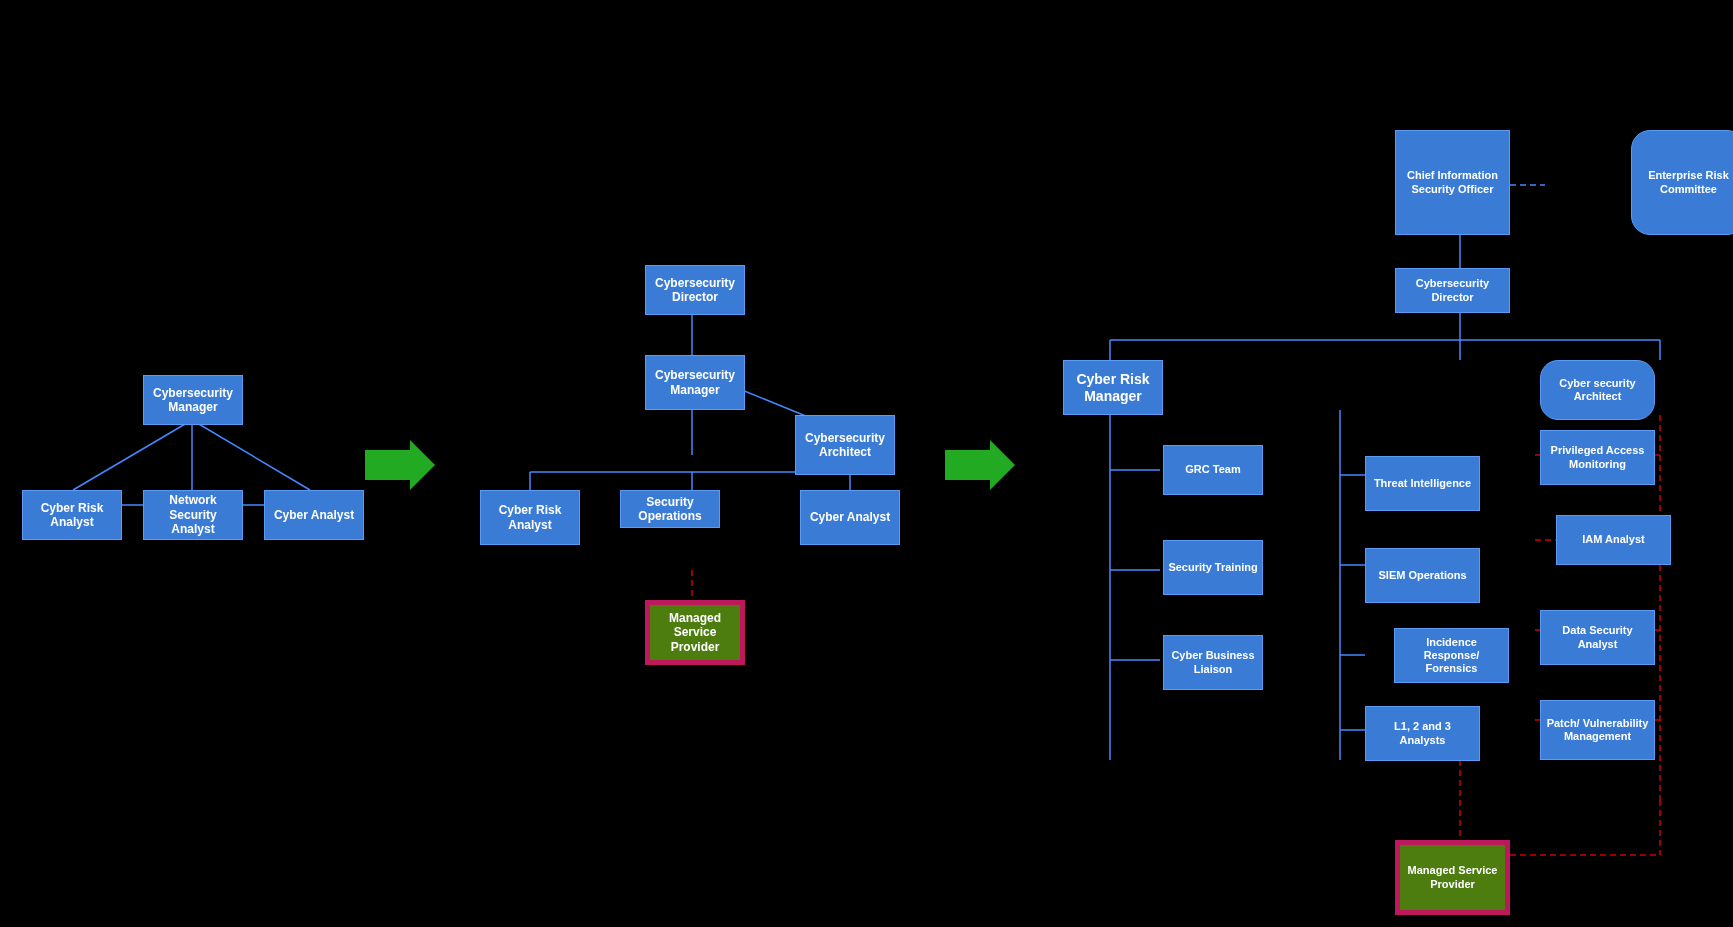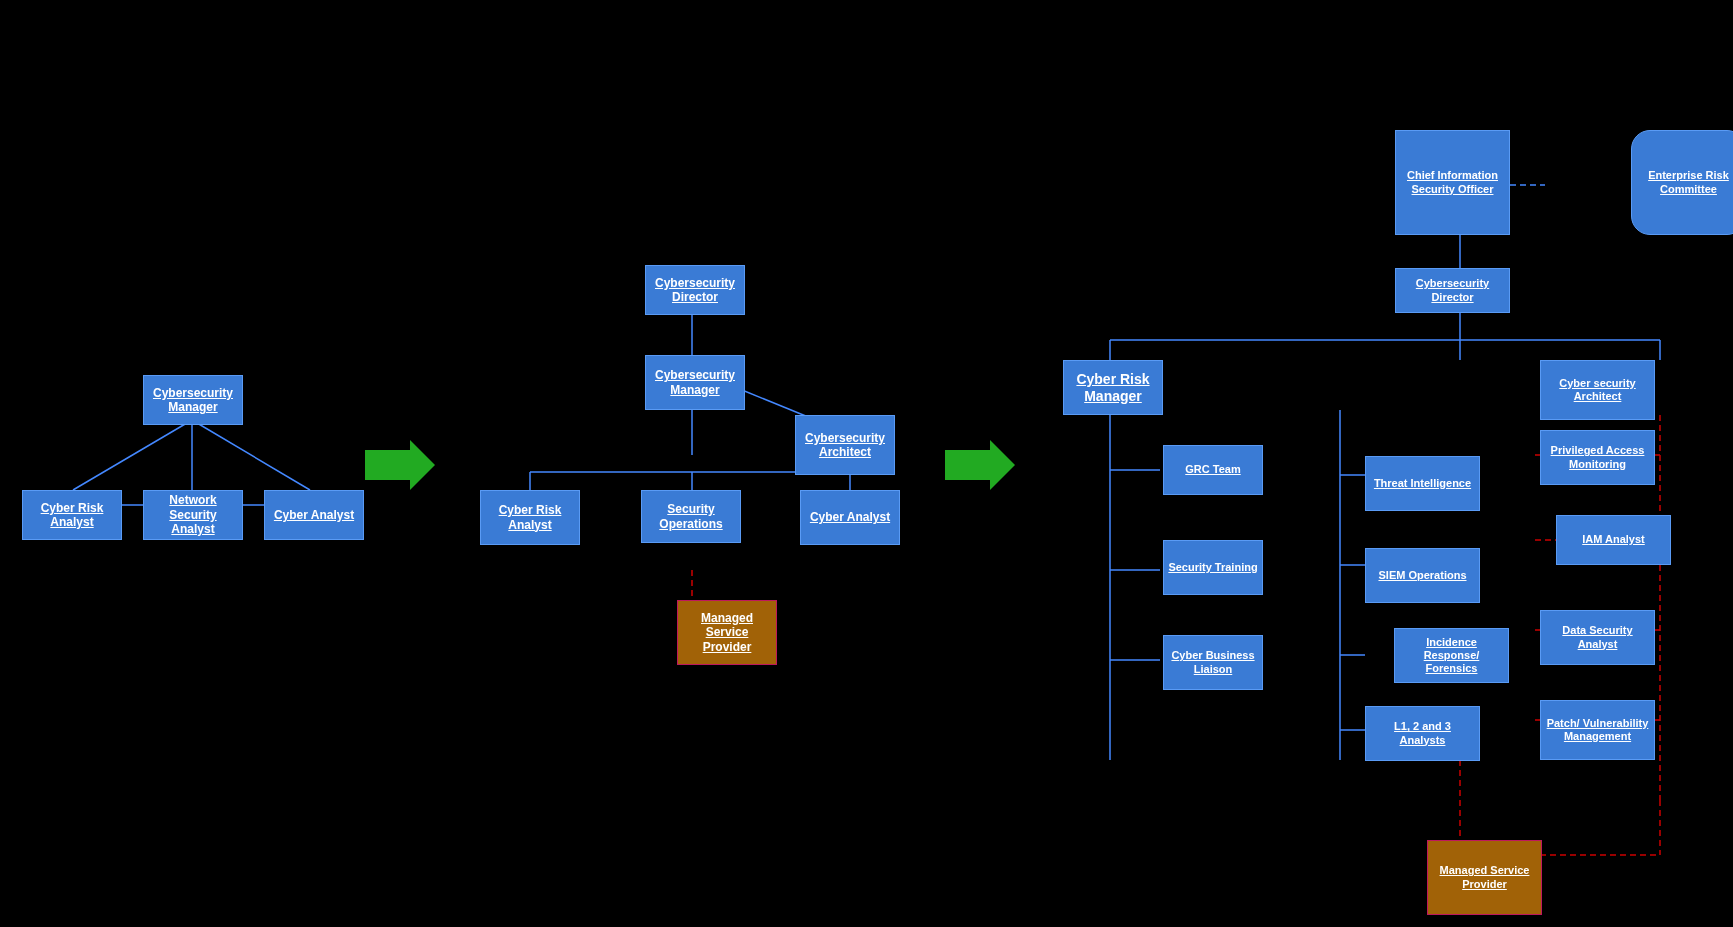--- a/index.html
+++ b/index.html
@@ -25,28 +25,26 @@
       color: #fff;
       text-align: center;
       font-size: 12px;
       font-weight: bold;
       display: flex;
       align-items: center;
       justify-content: center;
       padding: 4px;
       border: 1px solid #5a9bf5;
       line-height: 1.2;
-      text-decoration: underline;
     }
 
     .node-orange {
-      background: #a16207;
-      border: 1px solid #be185d;
+      background: #4d7c0f;
+      border: 5px solid #be185d;
       color: #fff;
-      margin-left: 32px;
     }
 
     svg.connector {
       position: absolute;
       top: 0; left: 0;
       width: 1733px;
       height: 927px;
       pointer-events: none;
       overflow: visible;
     }
@@ -144,42 +142,42 @@
   </div>
 
   <div class="node" style="left:645px; top:265px; width:100px; height:50px;">Cybersecurity Director</div>
 
   <div class="node" style="left:645px; top:355px; width:100px; height:55px;">Cybersecurity Manager</div>
 
   <div class="node" style="left:795px; top:415px; width:100px; height:60px;">Cybersecurity Architect</div>
 
   <div class="node" style="left:480px; top:490px; width:100px; height:55px;">Cyber Risk Analyst</div>
 
-  <div class="node" style="left:641px; top:490px; width:100px; height:53px;">Security Operations</div>
+  <div class="node" style="left:620px; top:490px; width:100px; height:38px;">Security Operations</div>
 
   <div class="node" style="left:800px; top:490px; width:100px; height:55px;">Cyber Analyst</div>
 
   <div class="node node-orange" style="left:645px; top:600px; width:100px; height:65px;">Managed Service Provider</div>
 
   <div style="position:absolute; left:945px; top:440px; width:70px; height:50px; display:flex; align-items:center; justify-content:center;">
     <svg width="70" height="50" viewBox="0 0 70 50">
       <polygon points="0,10 45,10 45,0 70,25 45,50 45,40 0,40" fill="#22aa22"></polygon>
     </svg>
   </div>
 
   <div class="node" style="left:1395px; top:130px; width:115px; height:105px; font-size:11px;">Chief Information Security Officer</div>
 
   <div class="node" style="left:1631px; top:130px; width:115px; height:105px; font-size:11px;border-radius:19px;">Enterprise Risk Committee</div>
 
   <div class="node" style="left:1395px; top:268px; width:115px; height:45px; font-size:11px;">Cybersecurity Director</div>
 
   <div class="node" style="left:1063px; top:360px; width:100px; height:55px; font-size:14px;">Cyber Risk Manager</div>
 
 
-  <div class="node" style="left:1540px; top:360px; width:115px; height:60px; font-size:11px;">Cyber security Architect</div>
+  <div class="node" style="left:1540px; top:360px; width:115px; height:60px; font-size:11px;border-radius:18px;">Cyber security Architect</div>
 
   <div class="node" style="left:1163px; top:445px; width:100px; height:50px; font-size:11px;">GRC Team</div>
 
   <div class="node" style="left:1365px; top:456px; width:115px; height:55px; font-size:11px;">Threat Intelligence</div>
 
   <div class="node" style="left:1540px; top:430px; width:115px; height:55px; font-size:11px;">Privileged Access Monitoring</div>
 
   <div class="node" style="left:1163px; top:540px; width:100px; height:55px; font-size:11px;">Security Training</div>
 
   <div class="node" style="left:1365px; top:538px; width:115px; height:55px; font-size:11px;margin-top:10px;">SIEM Operations</div>

